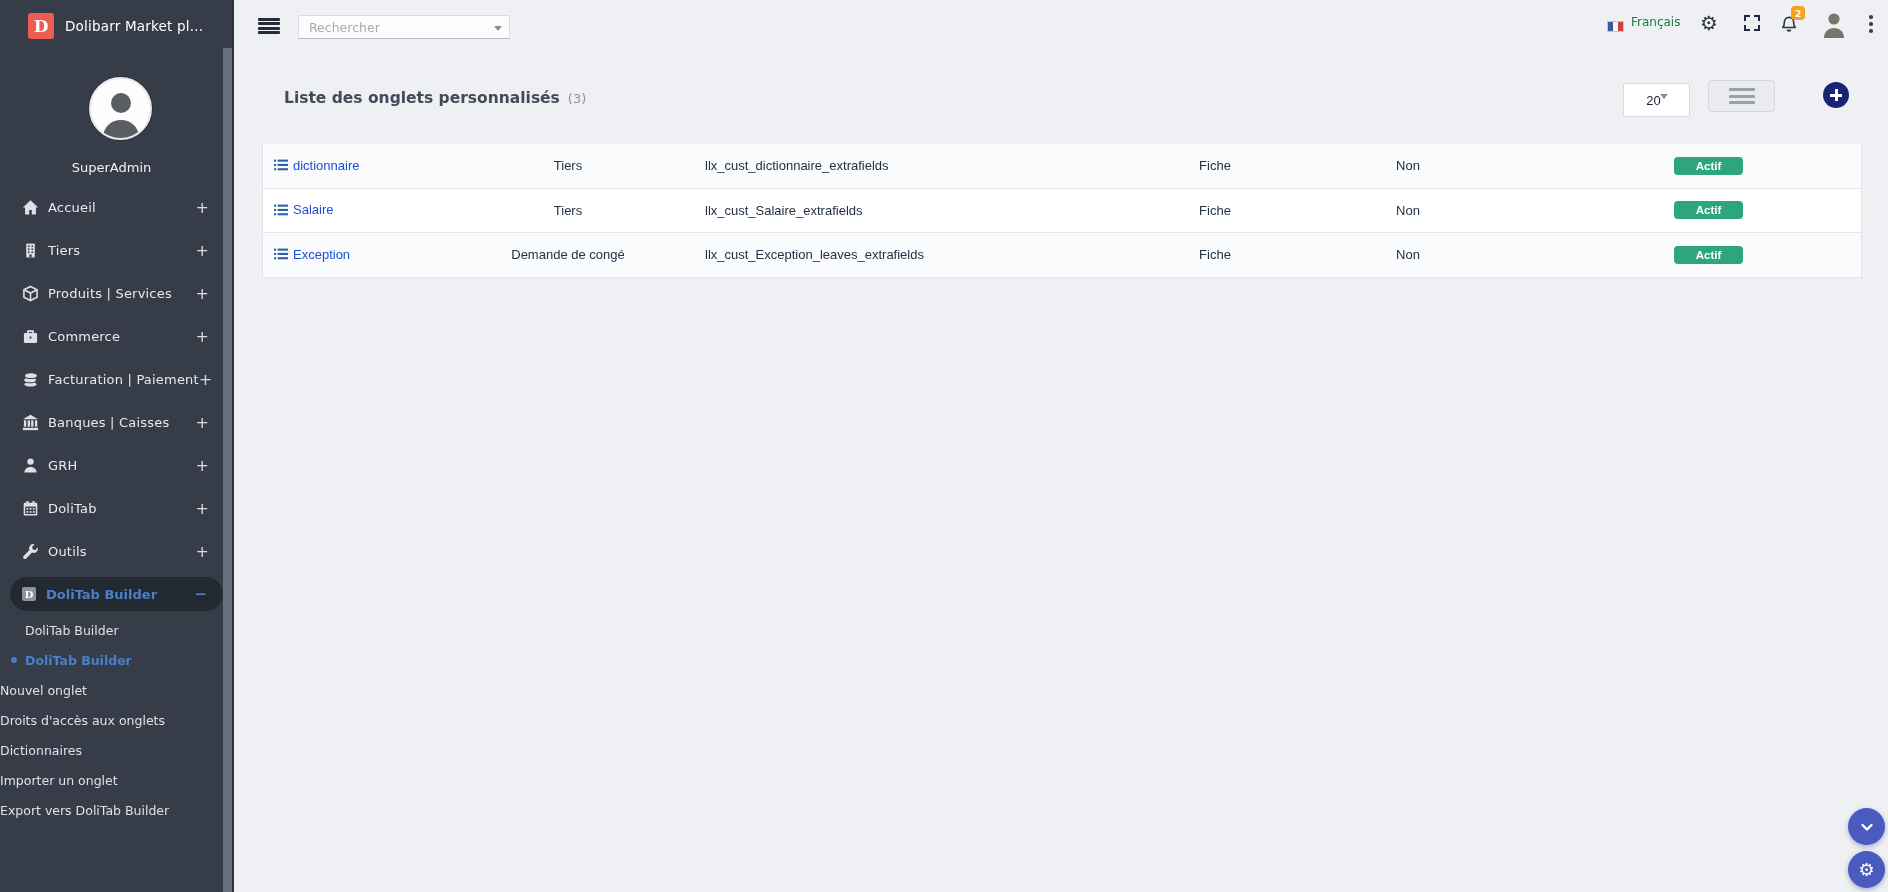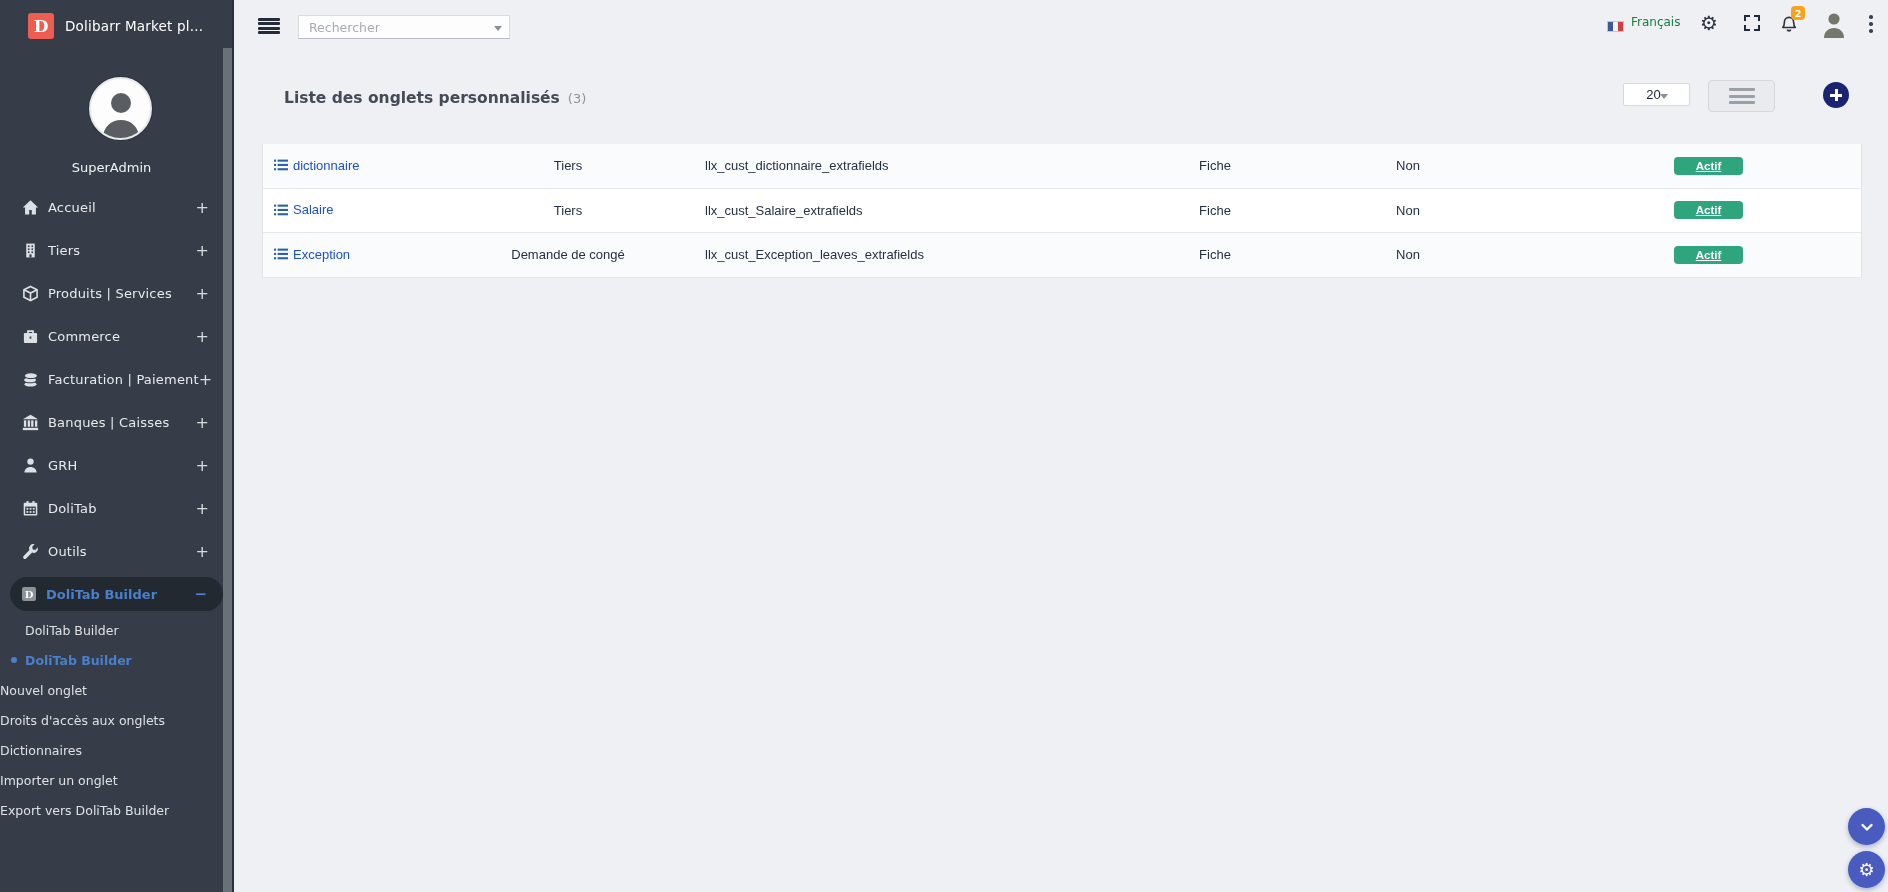--- a/index.html
+++ b/index.html
@@ -56,21 +56,21 @@
   .tb-full i:nth-child(4){ right:0; bottom:0; border-left:none; border-top:none; }
   .tb-bell { position:absolute; left:1779px; top:13px; width:20px; height:20px; cursor:pointer; }
   .notif-badge { position:absolute; left:1791px; top:6px; min-width:14px; height:14px; background:#f6a21c; border-radius:4px; color:#fff; font-size:9.5px; font-weight:bold; display:flex; align-items:center; justify-content:center; padding:0 2px; }
   .tb-avatar { position:absolute; left:1820px; top:10px; width:28px; height:28px; cursor:pointer; }
   .tb-kebab { position:absolute; left:1869px; top:15px; width:4px; height:18px; display:flex; flex-direction:column; justify-content:space-between; cursor:pointer; }
   .tb-kebab i { width:3.6px; height:3.6px; border-radius:50%; background:#3a4050; }
 
   
   .page-title { position:absolute; left:284px; top:89px; font-size:15.5px; font-weight:600; color:#454a58; }
   .page-count { font-weight:normal; font-size:13px; color:#8e939c; margin-left:8px; }
-  .size-select { position:absolute; left:1623px; top:83px; width:67px; height:23px; background:#fff; border:1px solid #d7d9de; border-radius:2px; display:flex; align-items:center; justify-content:center; font-size:13px; color:#1d2230; cursor:pointer; font-family:"Liberation Sans",sans-serif;padding-left:8px; }
+  .size-select { position:absolute; left:1623px; top:83px; width:67px; height:34px; background:#fff; border:1px solid #d7d9de; border-radius:2px; display:flex; align-items:center; justify-content:center; font-size:13px; color:#1d2230; cursor:pointer; font-family:"Liberation Sans",sans-serif;padding-left:8px; }
   .size-select .caret { right:7px; top:10px; }
   .size-select span { margin-right:14px; }
   .list-btn { position:absolute; left:1708px; top:80px; width:67px; height:32px; background:#e9ebee; border:1px solid #d4d6db; border-radius:4px; display:flex; flex-direction:column; align-items:center; justify-content:center; gap:3.5px; cursor:pointer; }
   .list-btn i { width:26px; height:3px; background:#9aa0a8; border-radius:1px; }
   .add-btn { position:absolute; left:1823px; top:82px; width:26px; height:26px; border-radius:50%; background:#1b2472; cursor:pointer; }
   .add-btn::before, .add-btn::after { content:""; position:absolute; background:#fff; }
   .add-btn::before { left:7px; top:11.5px; width:12px; height:3px; }
   .add-btn::after { left:11.5px; top:7px; width:3px; height:12px; }
 
   
@@ -95,21 +95,21 @@
   .th.c3 { padding-left:12px; }
   .th.center { text-align:center; }
   .trow { height:44.6px; background:#fff; border-left:1px solid #dfe3ea; border-right:1px solid #dfe3ea; border-bottom:1px solid #e4e7eb; }
   .trow.odd { background:#fafbfd; }
   .td { font-size:13px; color:#243142; white-space:nowrap; overflow:hidden; }
   .td.left { padding-left:11px; }
   .td.c3 { padding-left:12px; }
   .td.center { text-align:center; }
   .row-link { display:inline-flex; align-items:center; gap:5px; color:#1d4ed8; cursor:pointer; }
   .row-link svg { width:14px; height:12px; display:block; }
-  .badge { display:inline-block; background:#2ea57c; color:#fff; font-weight:bold; font-size:11.5px; padding:3px 22px; border-radius:4px; cursor:pointer;text-decoration:underline; }
+  .badge { display:inline-block; background:#2ea57c; color:#fff; font-weight:bold; font-size:11.5px; padding:3px 22px; border-radius:4px; cursor:pointer; }
 
   
   .fab { position:absolute; width:37px; height:37px; border-radius:50%; background:#4a5bc0; display:flex; align-items:center; justify-content:center; cursor:pointer; box-shadow:0 2px 5px rgba(40,50,120,.35); }
   .fab.chev { left:1848px; top:808px; }
   .fab.gear { left:1848px; top:851px; color:#fff; font-size:18px; }
 </style>
 </head>
 <body>
 
 <div id="app">

